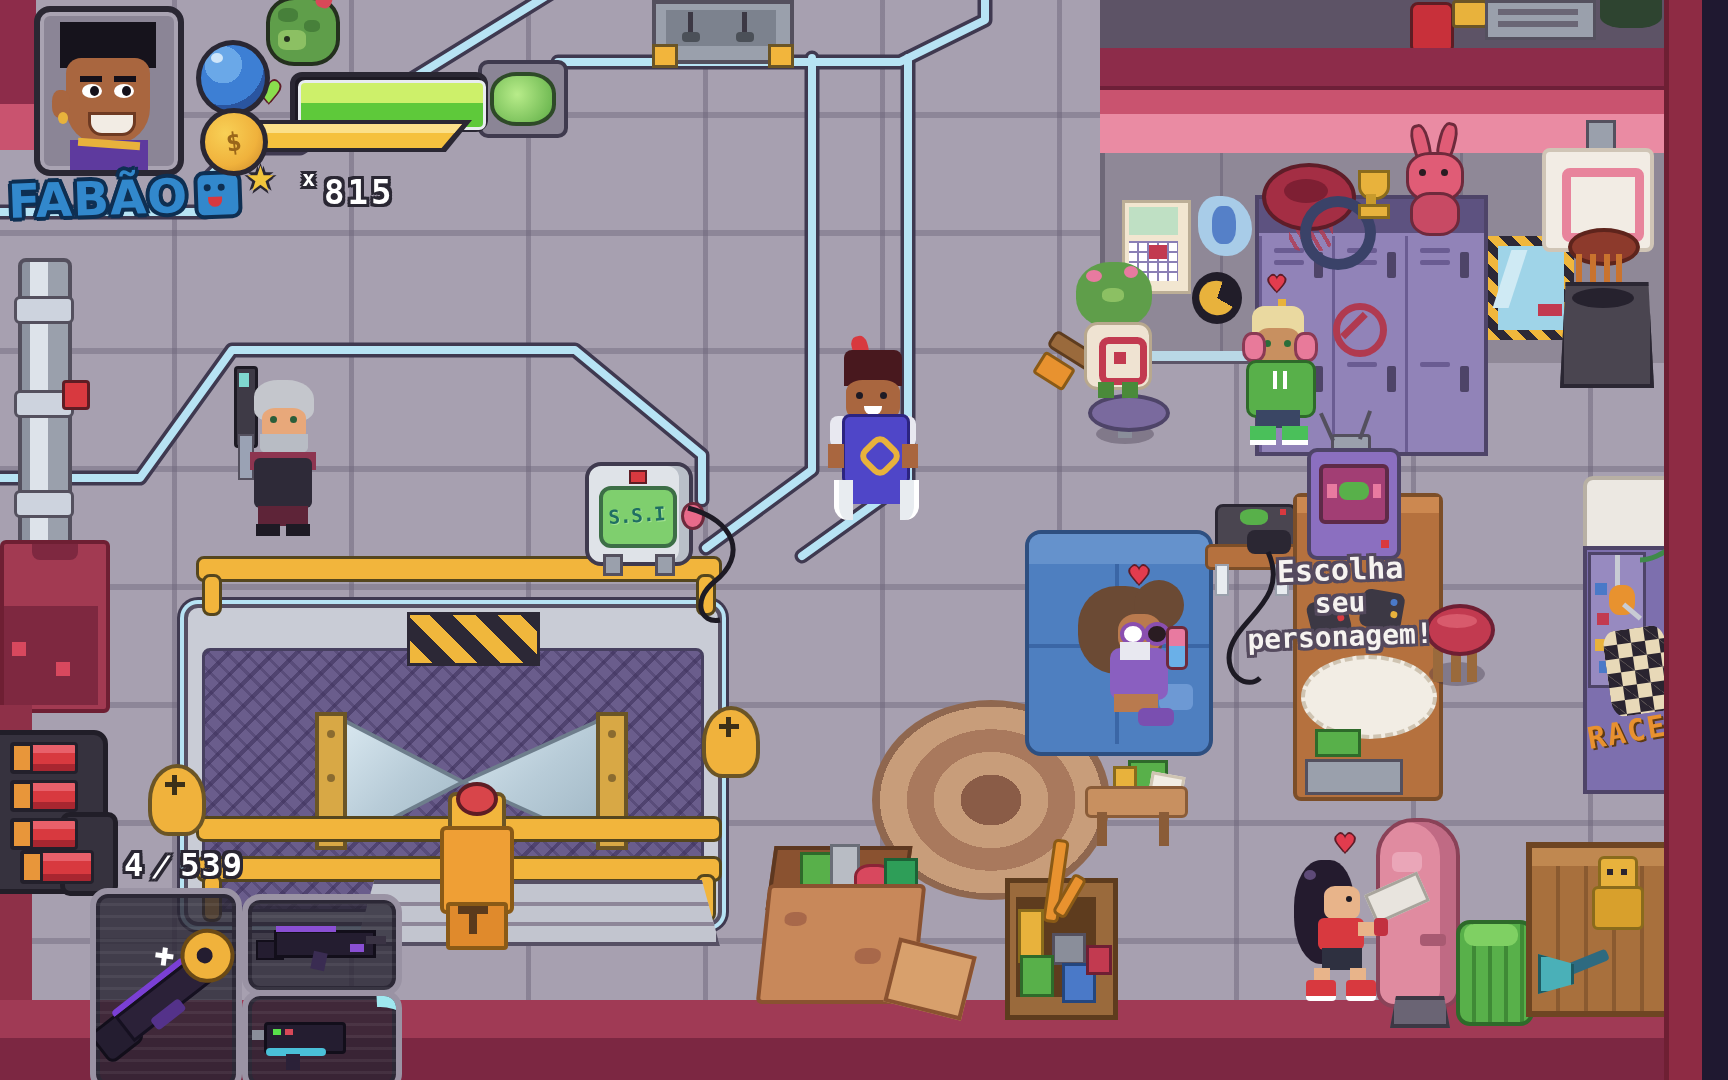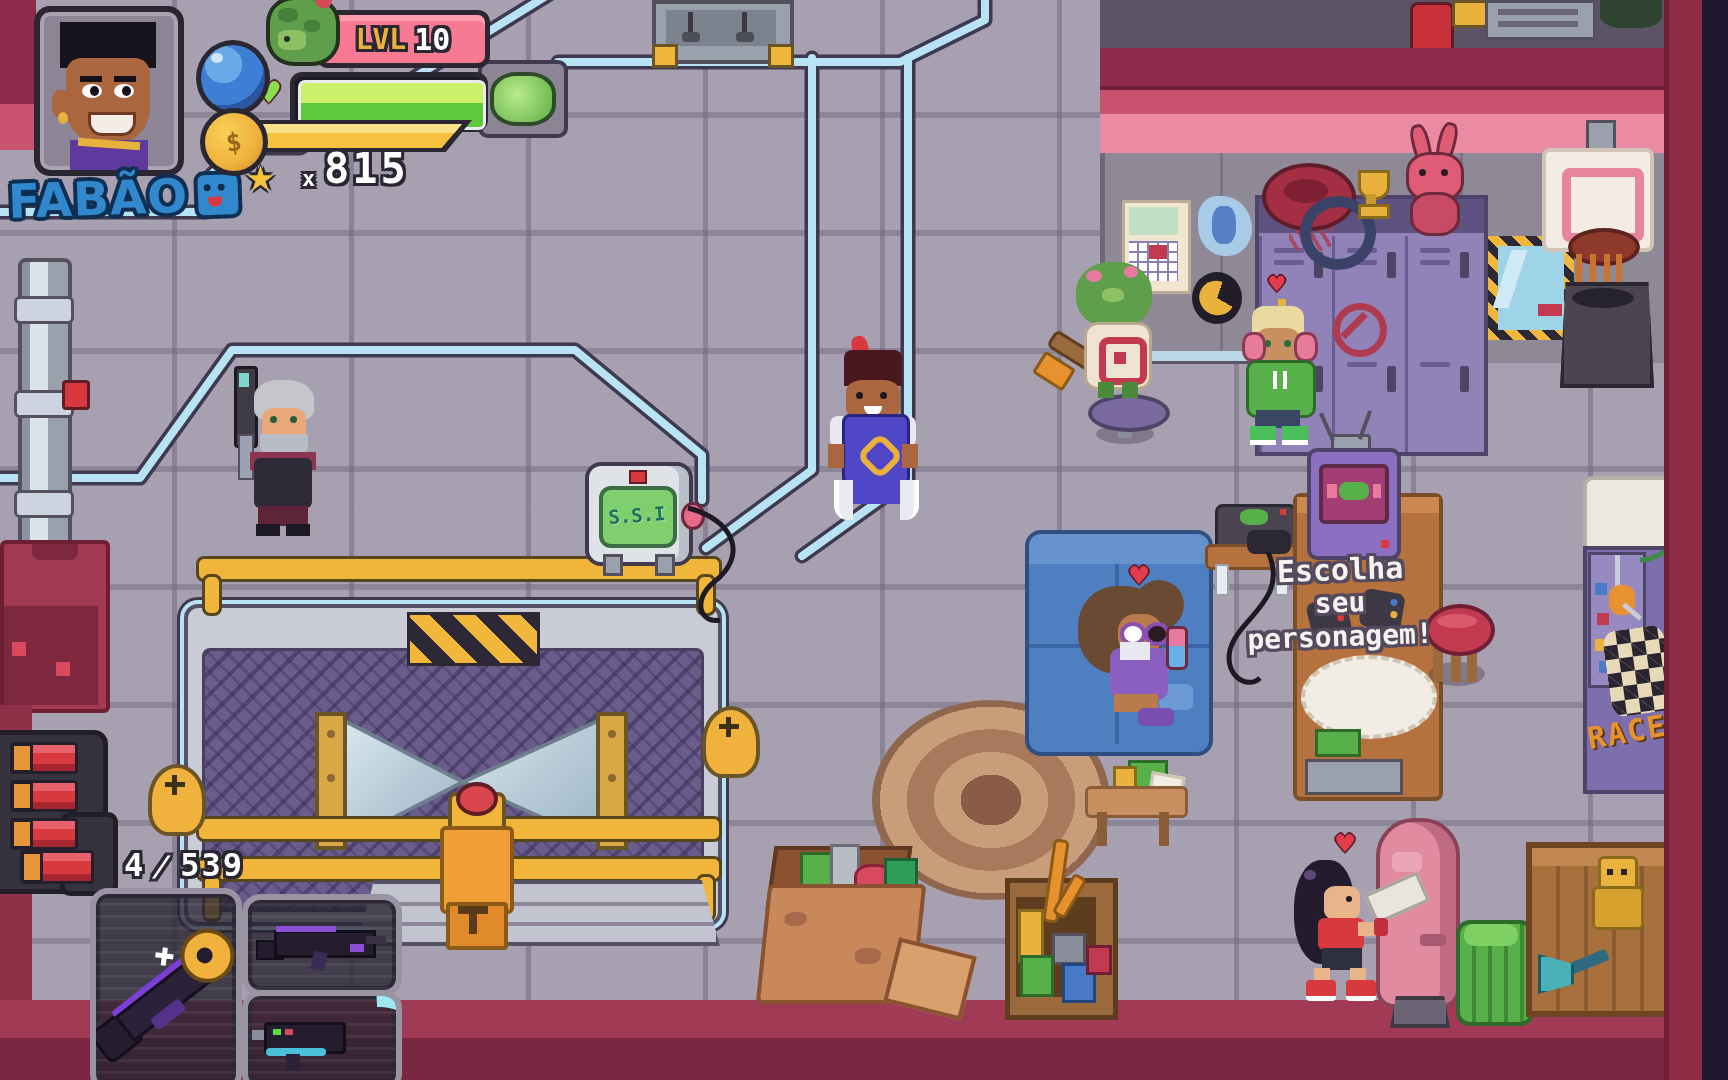--- a/index.html
+++ b/index.html
@@ -558,24 +558,20 @@
   </div>
 
   <div class="a" style="left:266px;top:-4px;width:66px;height:62px;z-index:11;background:#5f9e4a;border:4px solid #24301e;border-radius:38%;">
     <div class="a" style="left:8px;top:8px;width:20px;height:14px;background:#47803a;border-radius:40%;"></div>
     <div class="a" style="left:34px;top:20px;width:16px;height:12px;background:#47803a;border-radius:40%;"></div>
     <div class="a" style="left:8px;top:30px;width:28px;height:20px;background:#8cc063;border-radius:30%;">
       <div class="a" style="left:6px;top:6px;width:6px;height:6px;background:#24301e;border-radius:50%;"></div>
     </div>
     <div class="a" style="left:46px;top:-8px;width:16px;height:16px;background:#d84858;border-radius:40%;transform:rotate(20deg);"></div>
   </div>
-  <div class="a" style="left:316px;top:10px;width:164px;height:48px;z-index:10;background:#f87a92;border:5px solid #2a2733;border-radius:12px;box-shadow:inset 0 6px 0 #fa9cae;display:flex;align-items:center;justify-content:center;gap:8px;">
-    <span class="otext" style="font-size:28px;color:#e8b23c;">LVL</span>
-    <span class="otext" style="font-size:30px;">10</span>
-  </div>
 
   <div class="a" style="left:196px;top:40px;width:64px;height:66px;z-index:11;border-radius:50%;border:5px solid #2a2733;
     background:radial-gradient(circle at 35% 30%,#6aa8e8 0 30%,#3d7fd4 30% 65%,#2a55a0 65%);">
     <div class="a" style="left:10px;top:8px;width:12px;height:10px;background:#cfe6fa;border-radius:50%;"></div>
   </div>
 
   <span class="a heartglyph" style="left:258px;top:72px;z-index:10;font-size:36px;color:#8ade4d;">♥</span>
   <div class="a" style="left:290px;top:72px;width:182px;height:44px;z-index:10;background:#1d1a24;border:5px solid #2a2733;border-radius:12px;padding:3px;">
     <div style="width:100%;height:100%;border:3px solid #e8ecf0;border-radius:7px;background:linear-gradient(180deg,#cdf06a 0 45%,#5ec93a 45%);"></div>
   </div>
@@ -586,21 +582,21 @@
   </div>
   <div class="a" style="left:254px;top:120px;width:218px;height:32px;z-index:10;background:#2a2733;clip-path:polygon(0 0,100% 0,88% 100%,0 100%);">
     <div class="a" style="left:4px;top:4px;right:10px;bottom:4px;background:#f5c13e;clip-path:polygon(0 0,100% 0,90% 100%,0 100%);">
       <div class="a" style="left:0;top:0;width:100%;height:9px;background:#fbe08a;"></div>
     </div>
   </div>
 
   <span class="a" style="left:246px;top:146px;z-index:10;font-size:48px;color:#f2c53c;
     text-shadow:-3px 0 0 #2a2733,3px 0 0 #2a2733,0 -3px 0 #2a2733,0 3px 0 #2a2733;">★</span>
   <span class="a otext" style="left:302px;top:166px;z-index:10;font-size:22px;">x</span>
-  <span class="a otext" style="left:324px;top:144px;z-index:10;font-size:42px;letter-spacing:3px;">815</span>
+  <span class="a otext" style="left:324px;top:172px;z-index:10;font-size:34px;letter-spacing:3px;">815</span>
 
   <div class="a" style="left:-6px;top:730px;width:104px;height:154px;z-index:10;background:#36323e;border:5px solid #211e28;border-radius:0 14px 14px 0;"></div>
   <div class="a" style="left:60px;top:812px;width:48px;height:74px;z-index:10;background:#36323e;border:5px solid #211e28;border-radius:10px;"></div>
   <div class="a shell" style="left:10px;top:742px;width:62px;height:26px;z-index:11;">
       <div class="shellcap"></div>
     </div>
   <div class="a shell" style="left:10px;top:780px;width:62px;height:26px;z-index:11;">
       <div class="shellcap"></div>
     </div>
   <div class="a shell" style="left:10px;top:818px;width:62px;height:26px;z-index:11;">

